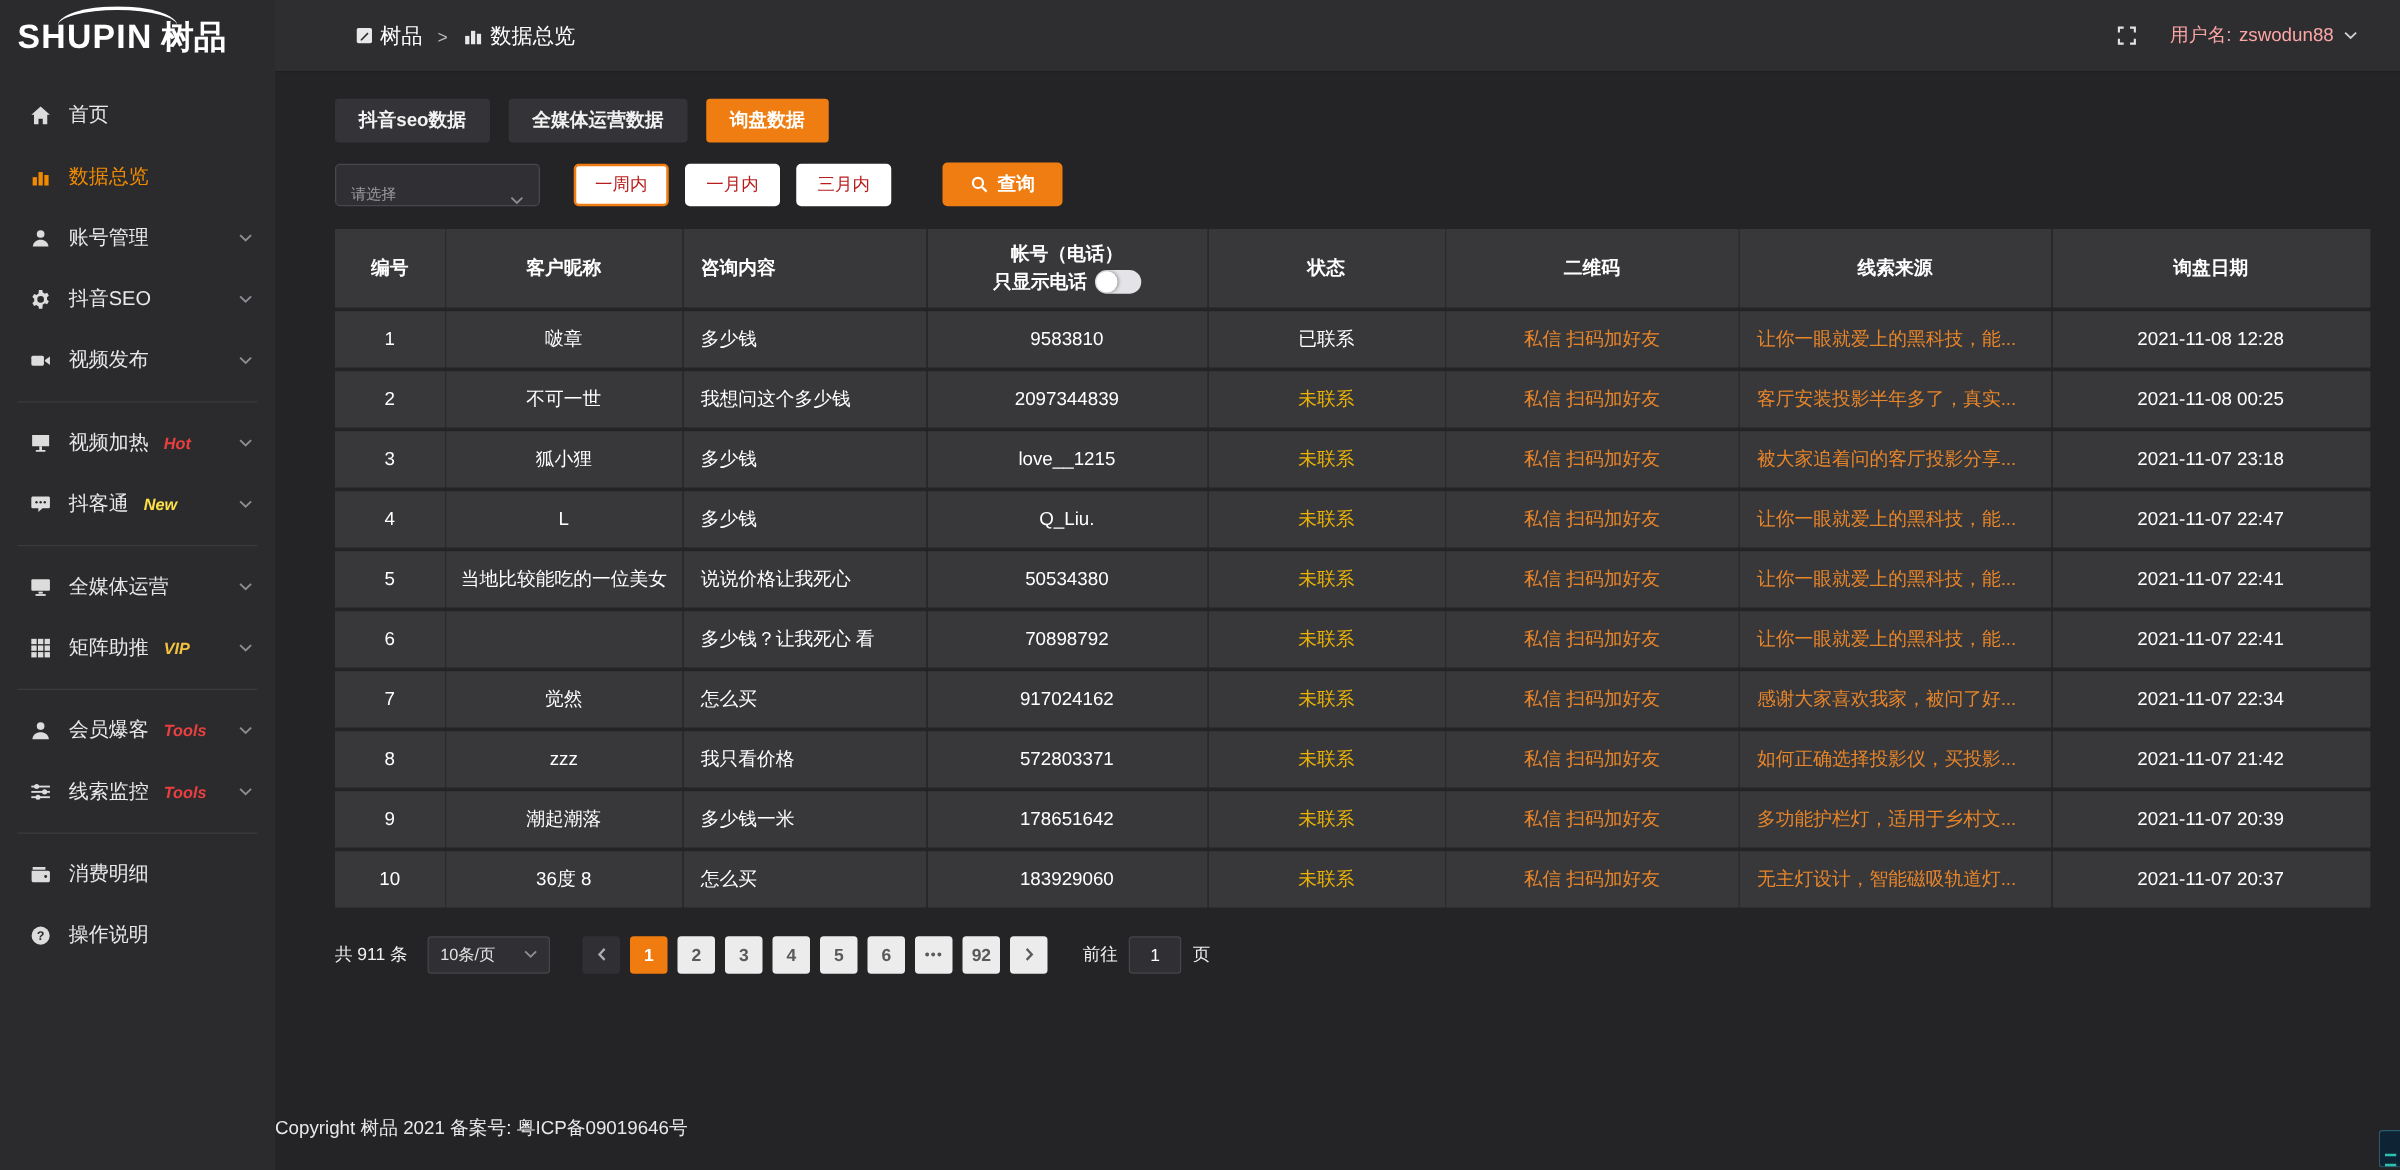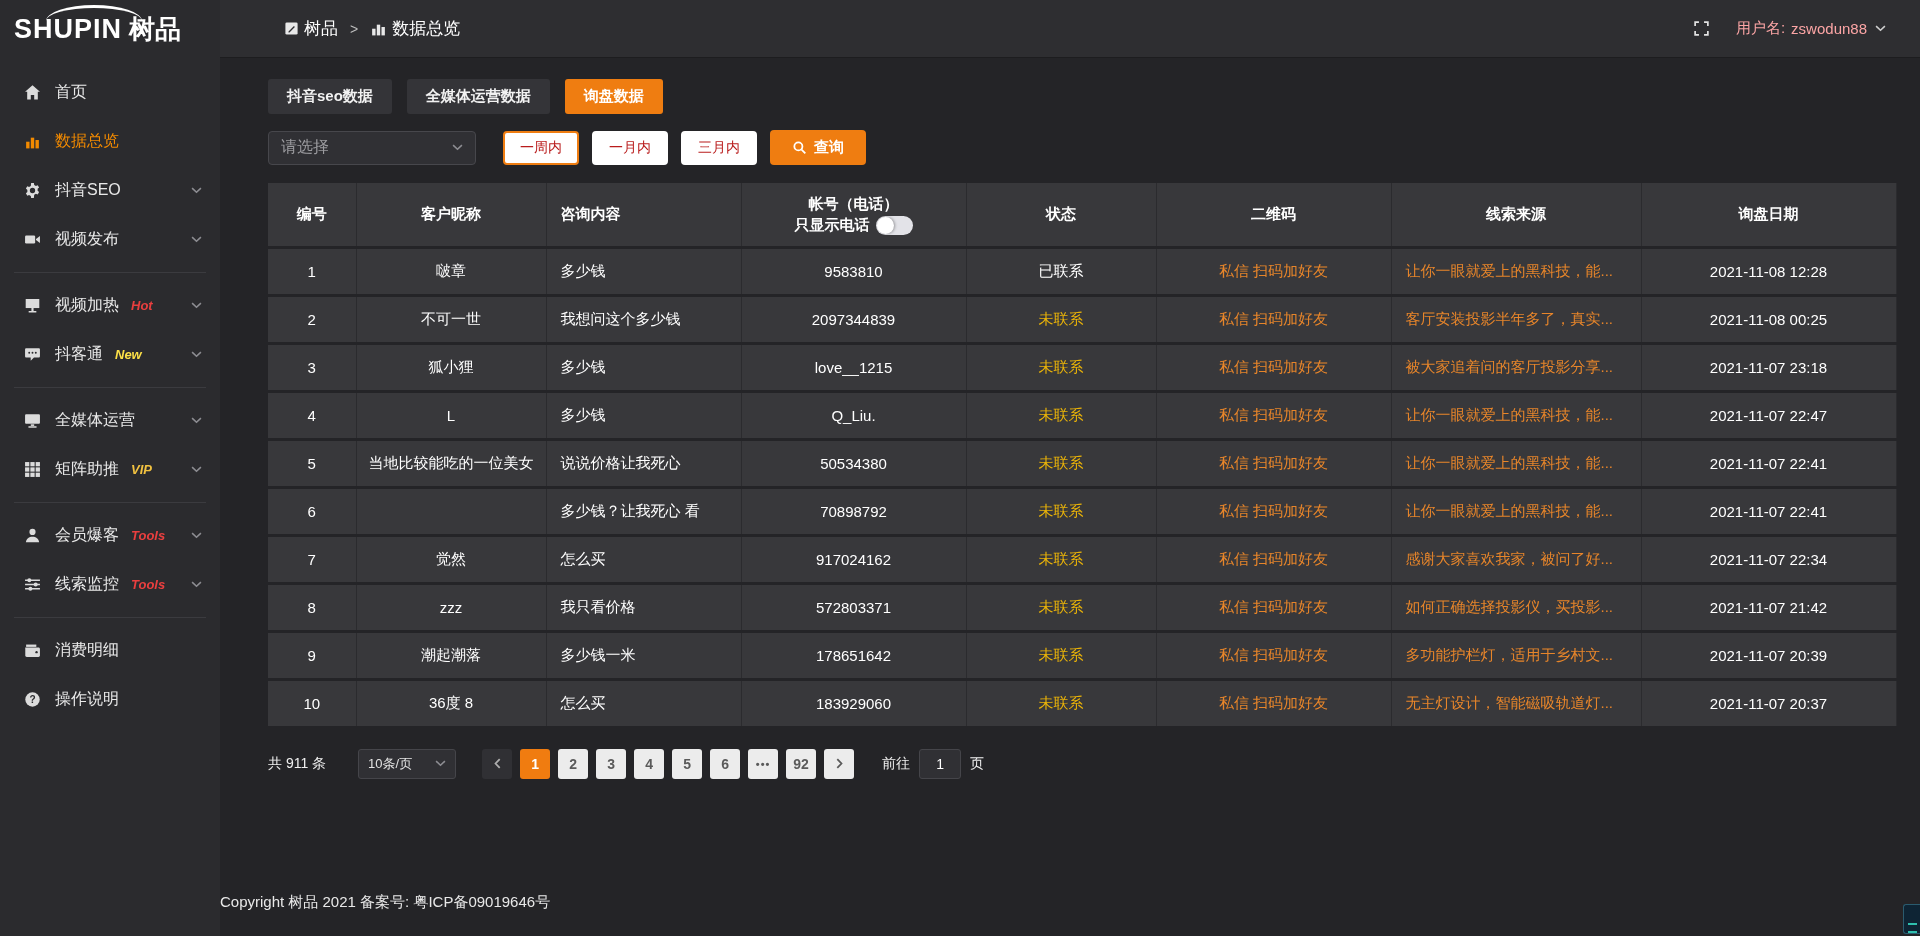--- a/index.html
+++ b/index.html
@@ -55,34 +55,34 @@
   .main { position:absolute; left:220px; right:0; top:59px; padding:20px 24px 0 48px; }
   .tabs { display:flex; gap:15px; }
   .tab {
     height:35px; padding:0 19px; display:inline-flex; align-items:center;
     background:#343438; color:#f2f2f2; font-size:15px; font-weight:700;
     border-radius:3px; cursor:pointer;
   }
   .tab.active { background:#ef7d11; color:#fff; }
   .filters { display:flex; align-items:center; margin-top:16px; gap:13px; }
   .select {
-    width:208px; height:34px; background:#303034; border:1px solid #47474c;
-    border-radius:4px; display:flex; align-items:center; justify-content:space-between;
-    padding:0 12px; color:#9b9b9f; font-size:16px; cursor:pointer;
+    width:164px; height:34px; background:#303034; border:1px solid #47474c;
+    border-radius:4px; display:flex; align-items:flex-end; justify-content:space-between;
+    padding:0 12px; color:#9b9b9f; font-size:12px; cursor:pointer;
   }
   .select .chev { color:#8d8d92; display:inline-flex; }
   .range-group { display:flex; gap:13px; margin-left:14px; }
   .range-btn {
     height:34px; padding:0 15px; background:#fff; color:#b91c1c; font-size:14px;
     border-radius:4px; display:inline-flex; align-items:center; cursor:pointer;
     border:2px solid #fff;
   }
   .range-btn.selected { border-color:#ef7d11; }
   .search-btn {
-    height:35px; padding:0 22px; background:#ef7d11; color:#fff;
+    margin-left:28px; height:35px; padding:0 22px; background:#ef7d11; color:#fff;
     font-size:15px; font-weight:700; border-radius:4px; display:inline-flex;
     align-items:center; gap:7px; cursor:pointer;
   }
   .search-btn .ic { display:inline-flex; }
   
   .table-wrap { margin-top:18px; }
   table { width:1628px; border-collapse:collapse; table-layout:fixed; }
   th, td {
     background:#38383b; border-bottom:3px solid #242427; border-right:1px solid #2b2b2e;
     text-align:center; font-size:15px; color:#fff; padding:0 10px;
@@ -103,21 +103,21 @@
   .toggle .knob {
     position:absolute; left:1px; top:1px; width:17px; height:17px; border-radius:50%;
     background:#fff; box-shadow:1px 0 3px rgba(0,0,0,.35);
   }
   
   .pagination { display:flex; align-items:center; margin-top:20px; font-size:14px; color:#f0f0f0; }
   .pg-total { margin-right:16px; }
   .pg-size {
     width:98px; height:30px; background:#303034; border:1px solid #45454a; border-radius:3px;
     display:flex; align-items:center; justify-content:space-between; padding:0 9px;
-    color:#e2e2e2; font-size:13px; cursor:pointer; margin-right:26px;margin-left:16px;
+    color:#e2e2e2; font-size:13px; cursor:pointer; margin-right:26px;
   }
   .pg-size .chev { color:#8d8d92; display:inline-flex; }
   .pg-btn {
     min-width:30px; height:30px; padding:0 6px; border-radius:3px; margin-right:8px;
     display:inline-flex; align-items:center; justify-content:center;
     background:#ececec; color:#5a5a5a; font-weight:700; font-size:14px; cursor:pointer;
   }
   .pg-btn.prev { background:#303034; color:#aeaeae; }
   .pg-btn.active { background:#f07c10; color:#fff; }
   .pg-btn.dots { letter-spacing:1px; font-size:11px; }
@@ -160,20 +160,34 @@
       </div>
       <div class="mi active">
         <span class="ic">
           <svg viewBox="0 0 16 16" width="17" height="17" fill="currentColor">
             <rect x="2" y="8.2" width="3.2" height="6.3"></rect>
             <rect x="6.4" y="4.4" width="3.2" height="10.1"></rect>
             <rect x="10.8" y="6.6" width="3.2" height="7.9"></rect>
           </svg>
         </span>
         <span>数据总览</span>
+      </div>
+      <div class="mi">
+        <span class="ic">
+          <svg viewBox="0 0 16 16" width="17" height="17" fill="currentColor">
+            <circle cx="8" cy="4.9" r="2.9"></circle>
+            <path d="M2.1 14.3c.3-3.2 2.9-5 5.9-5s5.6 1.8 5.9 5z"></path>
+          </svg>
+        </span>
+        <span>账号管理</span>
+        <span class="chev">
+          <svg viewBox="0 0 10 6" width="11" height="7" fill="none" stroke="currentColor" stroke-width="1.4">
+            <path d="M1 .8 5 4.6 9 .8"></path>
+          </svg>
+        </span>
       </div>
       <div class="mi">
         <span class="ic">
           <svg viewBox="0 0 16 16" width="17" height="17" fill="currentColor">
             <path fill-rule="evenodd" d="M6.7 1h2.6l.3 1.8c.6.2 1.1.5 1.6.9l1.7-.7 1.3 2.2-1.4 1.2a5.6 5.6 0 0 1 0 1.9l1.4 1.2-1.3 2.2-1.7-.7c-.5.4-1 .7-1.6.9L9.3 15H6.7l-.3-1.9a5.6 5.6 0 0 1-1.6-.9l-1.7.7-1.3-2.2 1.4-1.2a5.6 5.6 0 0 1 0-1.9L1.8 6.2l1.3-2.2 1.7.7c.5-.4 1-.7 1.6-.9zM8 5.5A2.5 2.5 0 1 0 8 10.5 2.5 2.5 0 0 0 8 5.5z"></path>
           </svg>
         </span>
         <span>抖音SEO</span>
         <span class="chev">
           <svg viewBox="0 0 10 6" width="11" height="7" fill="none" stroke="currentColor" stroke-width="1.4">

